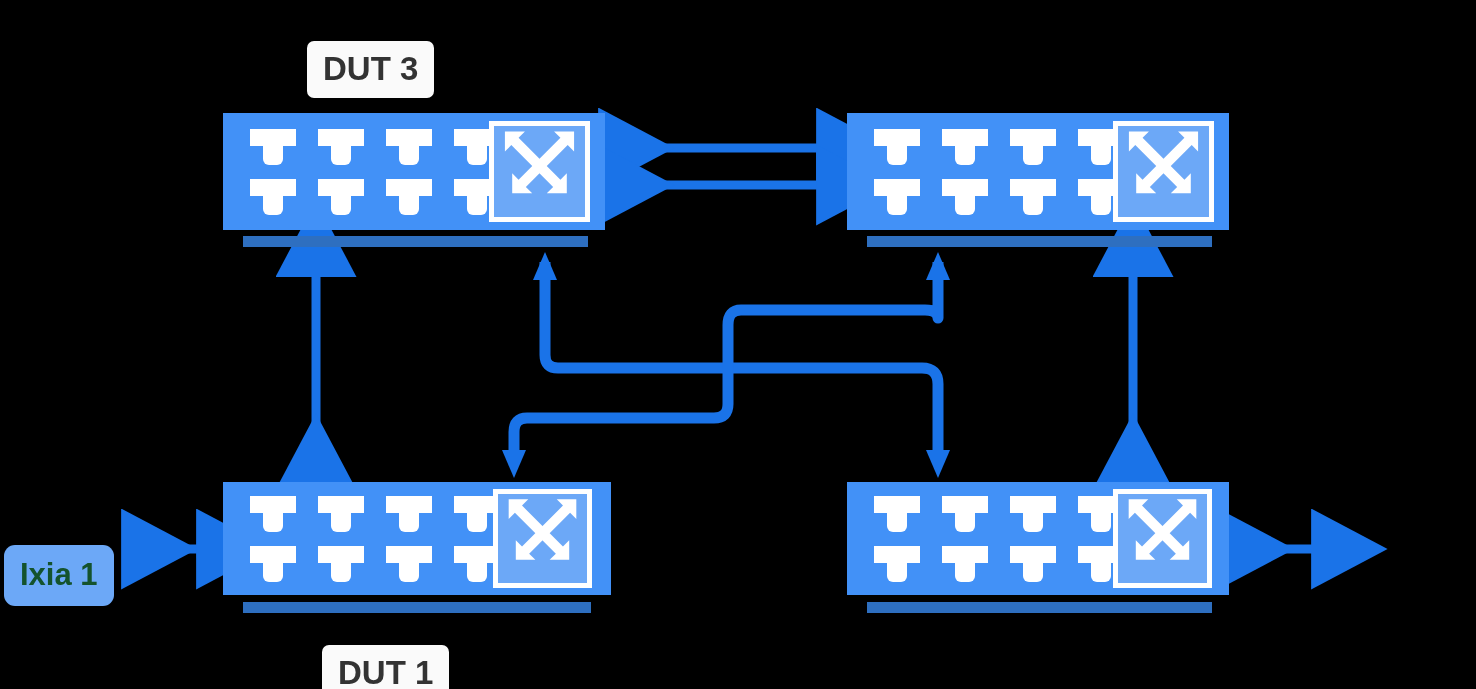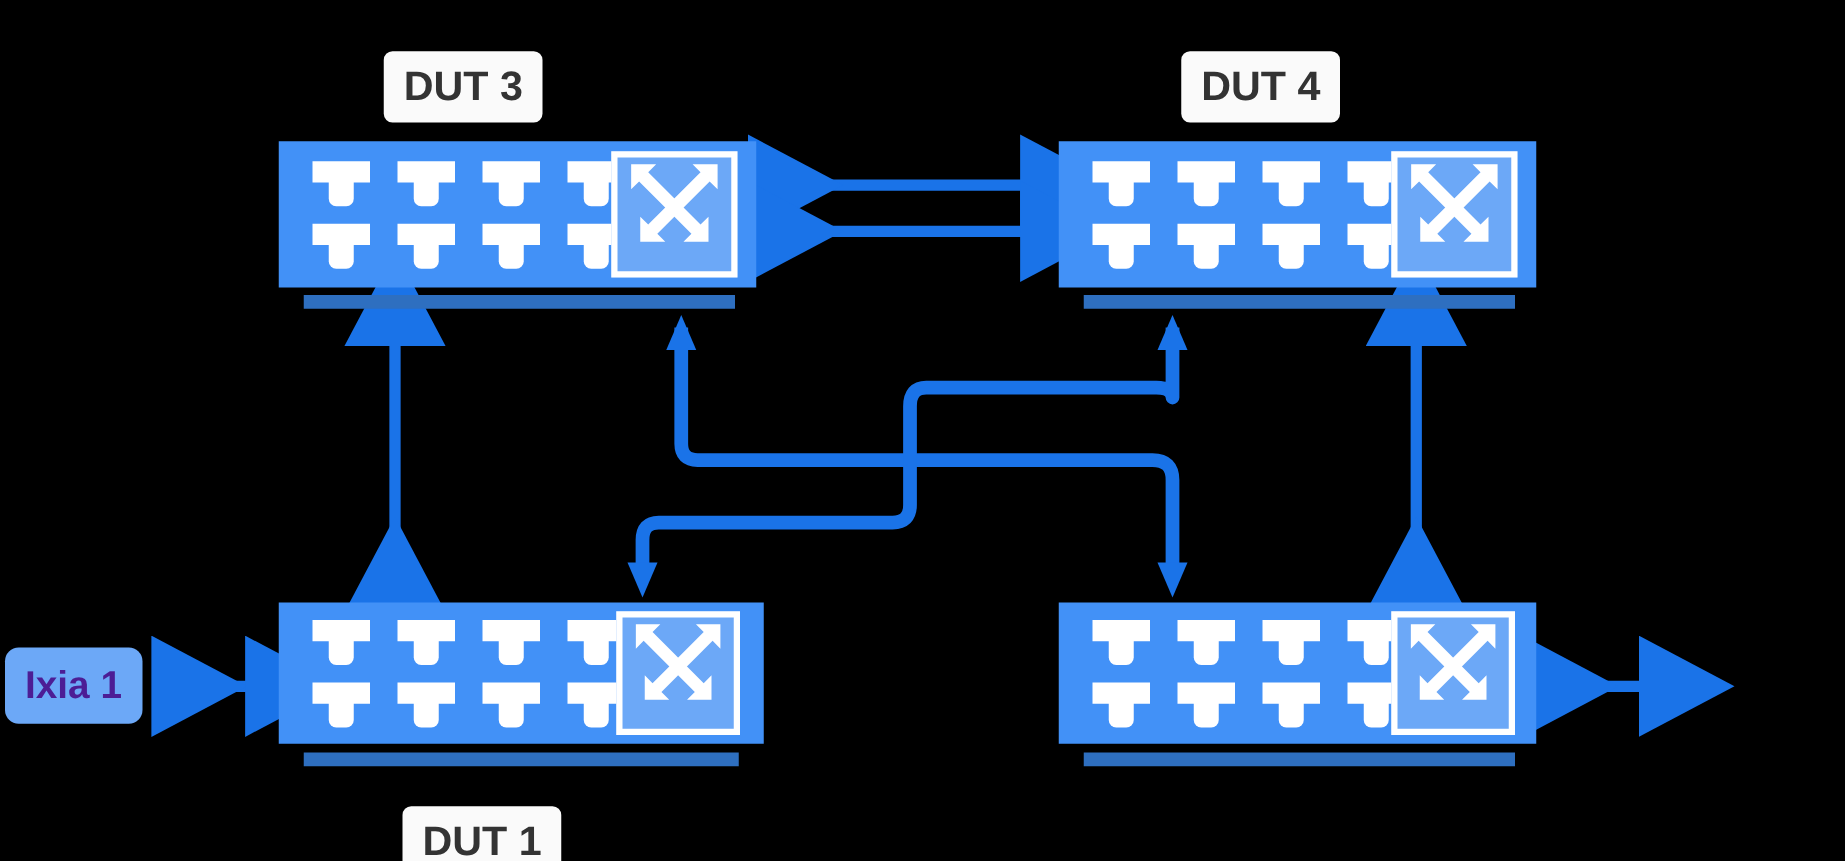--- a/index.html
+++ b/index.html
@@ -97,28 +97,29 @@
     font-size: 33px;
     line-height: 1;
     padding: 11px 16px 13px 16px;
     border-radius: 7px;
     white-space: nowrap;
     font-family: "Liberation Sans", sans-serif;
   }
   .ixia-box {
     position: absolute;
     background: #6CA8F7;
-    color: #4c1d95;
+    color: #14532d;
     font-weight: bold;
     font-size: 31px;
     line-height: 1;
     padding: 14px 16px 16px 16px;
     border-radius: 11px;
     white-space: nowrap;
     font-family: "Liberation Sans", sans-serif;
+    margin-top: 27px;
   }
 </style>
 </head>
 <body>
 
 <div id="stage">
 
   <svg id="links" viewBox="0 0 1476 689" xmlns="http://www.w3.org/2000/svg">
     <defs>
       <marker id="ah-r" markerWidth="9" markerHeight="9" refX="2.1" refY="4.5" orient="auto" markerUnits="strokeWidth">
@@ -185,21 +186,20 @@
           <g fill="#ffffff">
             <path d="M12 6 L34 6 L27 13 L73 59 L80 52 L80 74 L58 74 L65 67 L19 21 L12 28 z"></path>
             <path d="M88 6 L66 6 L73 13 L27 59 L20 52 L20 74 L42 74 L35 67 L81 21 L88 28 z"></path>
           </g>
         </svg>
       </div>
     </div>
     <div class="shelf" style="left:20px; top:123px; width:345px; height:11px;"></div>
   </div>
 
-  <div class="dut-label" style="left:945px; top:41px;">DUT 4</div>
 
   <div class="switch" style="left:847px; top:113px; width:382px; height:117px;">
     <div class="switch-body" style="width:382px; height:117px;">
       <div class="port-grid">
         <div class="port"></div>
         <div class="port"></div>
         <div class="port"></div>
         <div class="port"></div>
         <div class="port"></div>
         <div class="port"></div>

